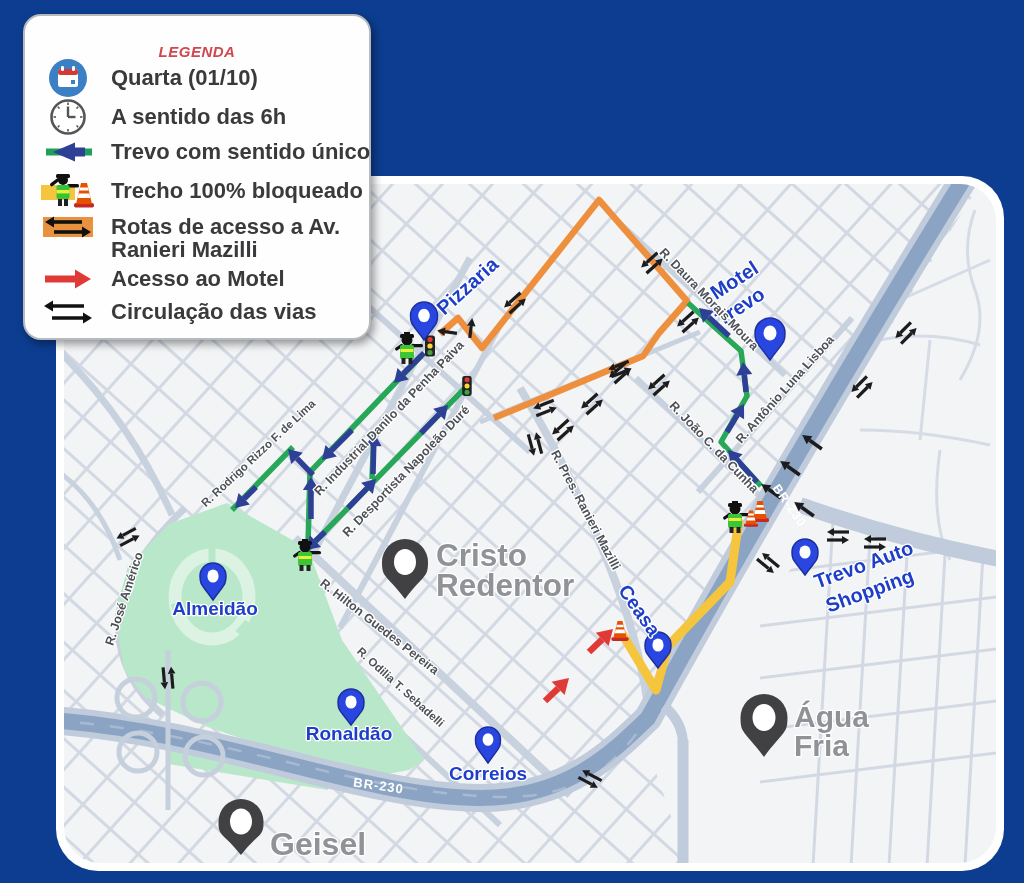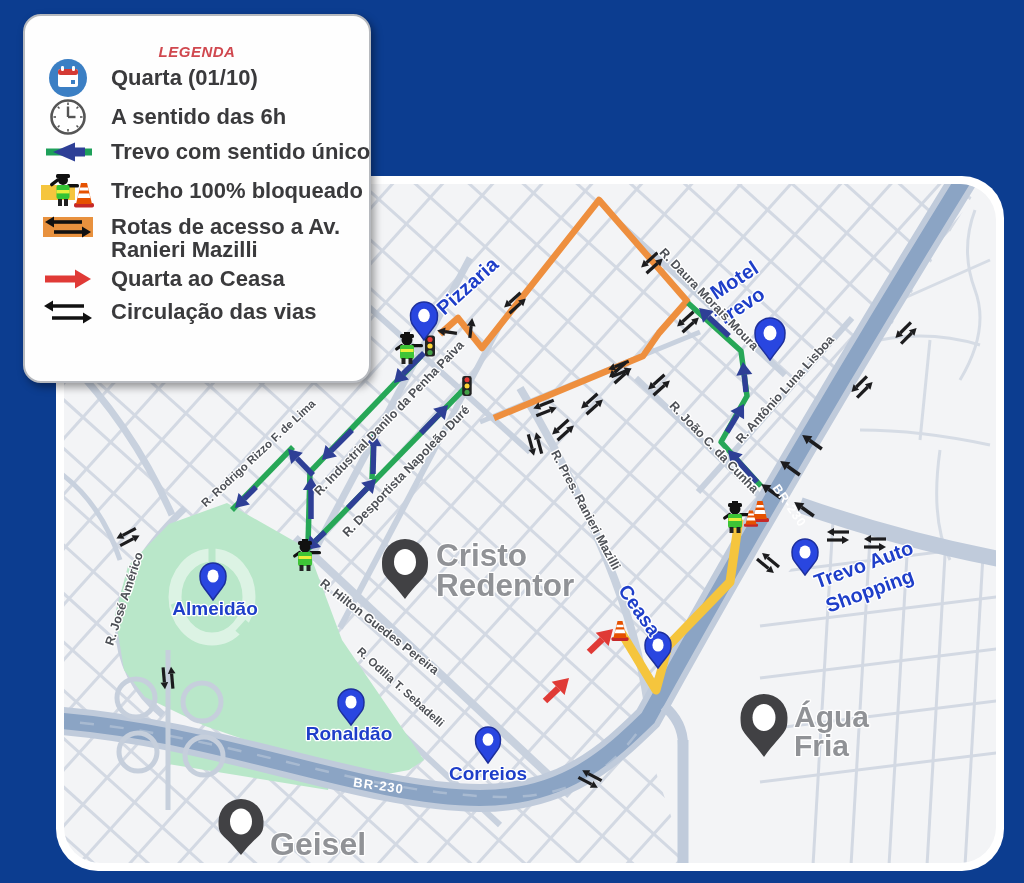--- a/index.html
+++ b/index.html
@@ -1,18 +1,18 @@
 <!DOCTYPE html>
 <html><head><meta charset="utf-8">
 <style>
 html,body{margin:0;padding:0;width:1024px;height:883px;overflow:hidden;background:#0c3d90;
  font-family:"Liberation Sans", sans-serif;}
 #stage{position:relative;width:1024px;height:883px;}
 svg.map{position:absolute;left:0;top:0;}
-#legend{position:absolute;left:23px;top:14px;width:348px;height:369px;background:#fefefe;
+#legend{position:absolute;left:23px;top:14px;width:348px;height:326px;background:#fefefe;
  border:2px solid #b6b9be;border-radius:18px;box-shadow:3px 4px 8px rgba(0,0,0,0.4);
  box-sizing:border-box;}
 #lg-title{position:absolute;left:0;right:0;top:27px;text-align:center;color:#d0484f;font-style:italic;font-weight:700;font-size:15px;letter-spacing:0.5px;}
 .row{position:absolute;left:14px;height:0;display:flex;align-items:center;}
 .ic{width:58px;flex:0 0 58px;display:flex;align-items:center;justify-content:center;}
 .tx{color:#3a3a3c;font-weight:700;font-size:22px;line-height:1.06;margin-left:14px;white-space:nowrap;}
 </style></head>
 <body>
 <div id="stage">
 <svg class="map" width="1024" height="883" viewBox="0 0 1024 883" font-family="Liberation Sans, sans-serif">
@@ -478,21 +478,21 @@
  </div>
         <div class="tx">Rotas de acesso a Av.<br>Ranieri Mazilli</div>
       </div>
  <div class="row" style="top:263px">
         <div class="ic">
    <svg width="50" height="20" viewBox="0 0 50 20">
             <rect x="2" y="6.5" width="34" height="7" fill="#e03a36"></rect>
    <polygon points="48,10 32,0.5 32,19.5" fill="#e03a36"></polygon>
           </svg>
  </div>
-        <div class="tx">Quarta ao Ceasa</div>
+        <div class="tx">Acesso ao Motel</div>
       </div>
  <div class="row" style="top:296px">
         <div class="ic">
    <svg width="52" height="26" viewBox="0 0 52 26">
             <g stroke="#111" stroke-width="3.6">
               <line x1="8" y1="7" x2="42" y2="7"></line>
               <line x1="10" y1="19" x2="44" y2="19"></line>
             </g>
    <polygon points="2,7 11,1.5 11,12.5" fill="#111"></polygon>
             <polygon points="50,19 41,13.5 41,24.5" fill="#111"></polygon>

